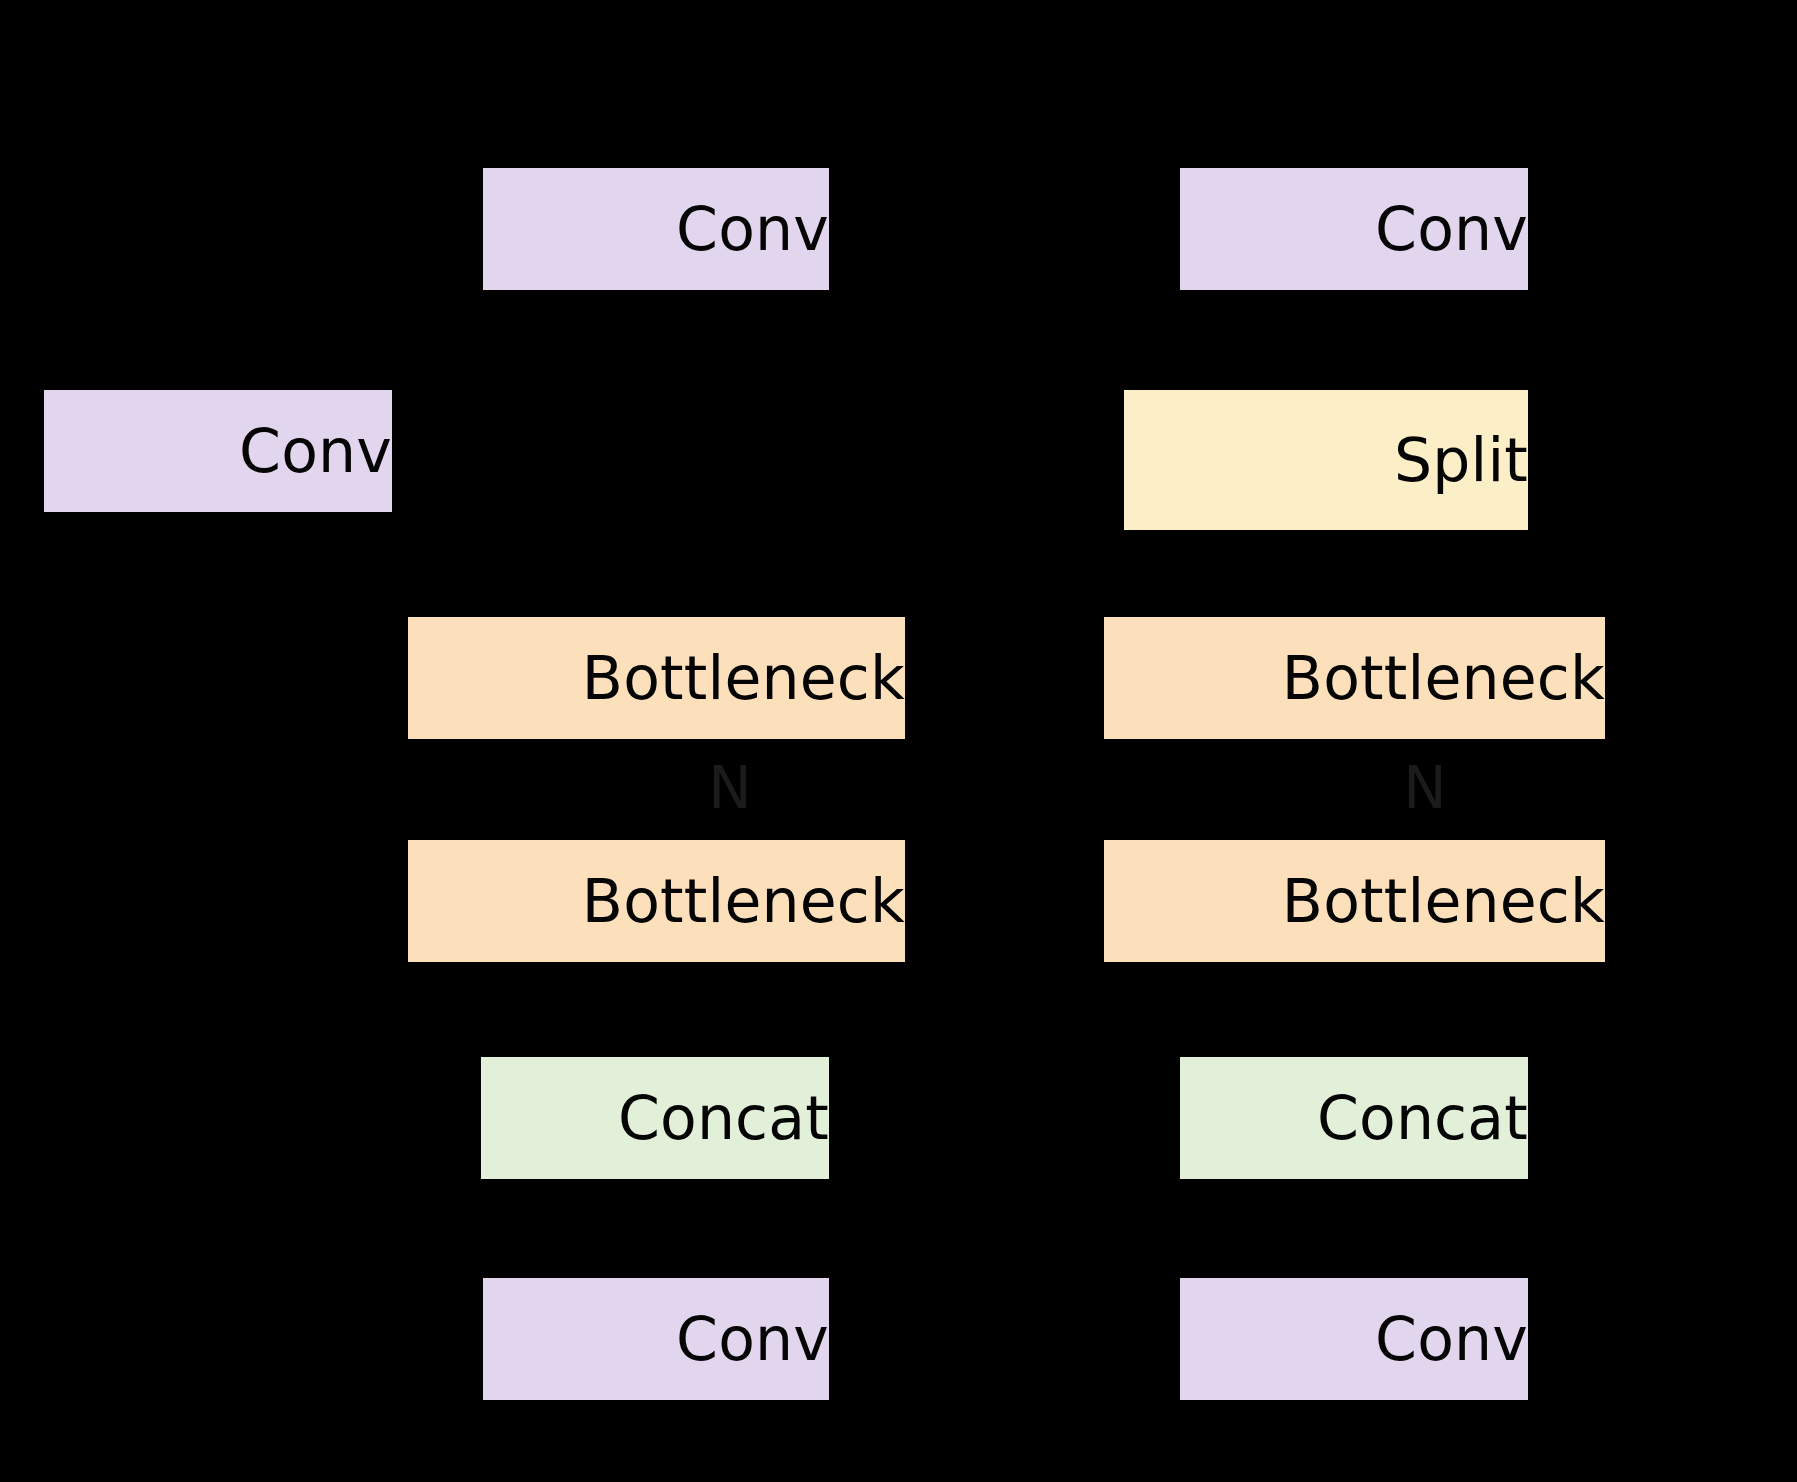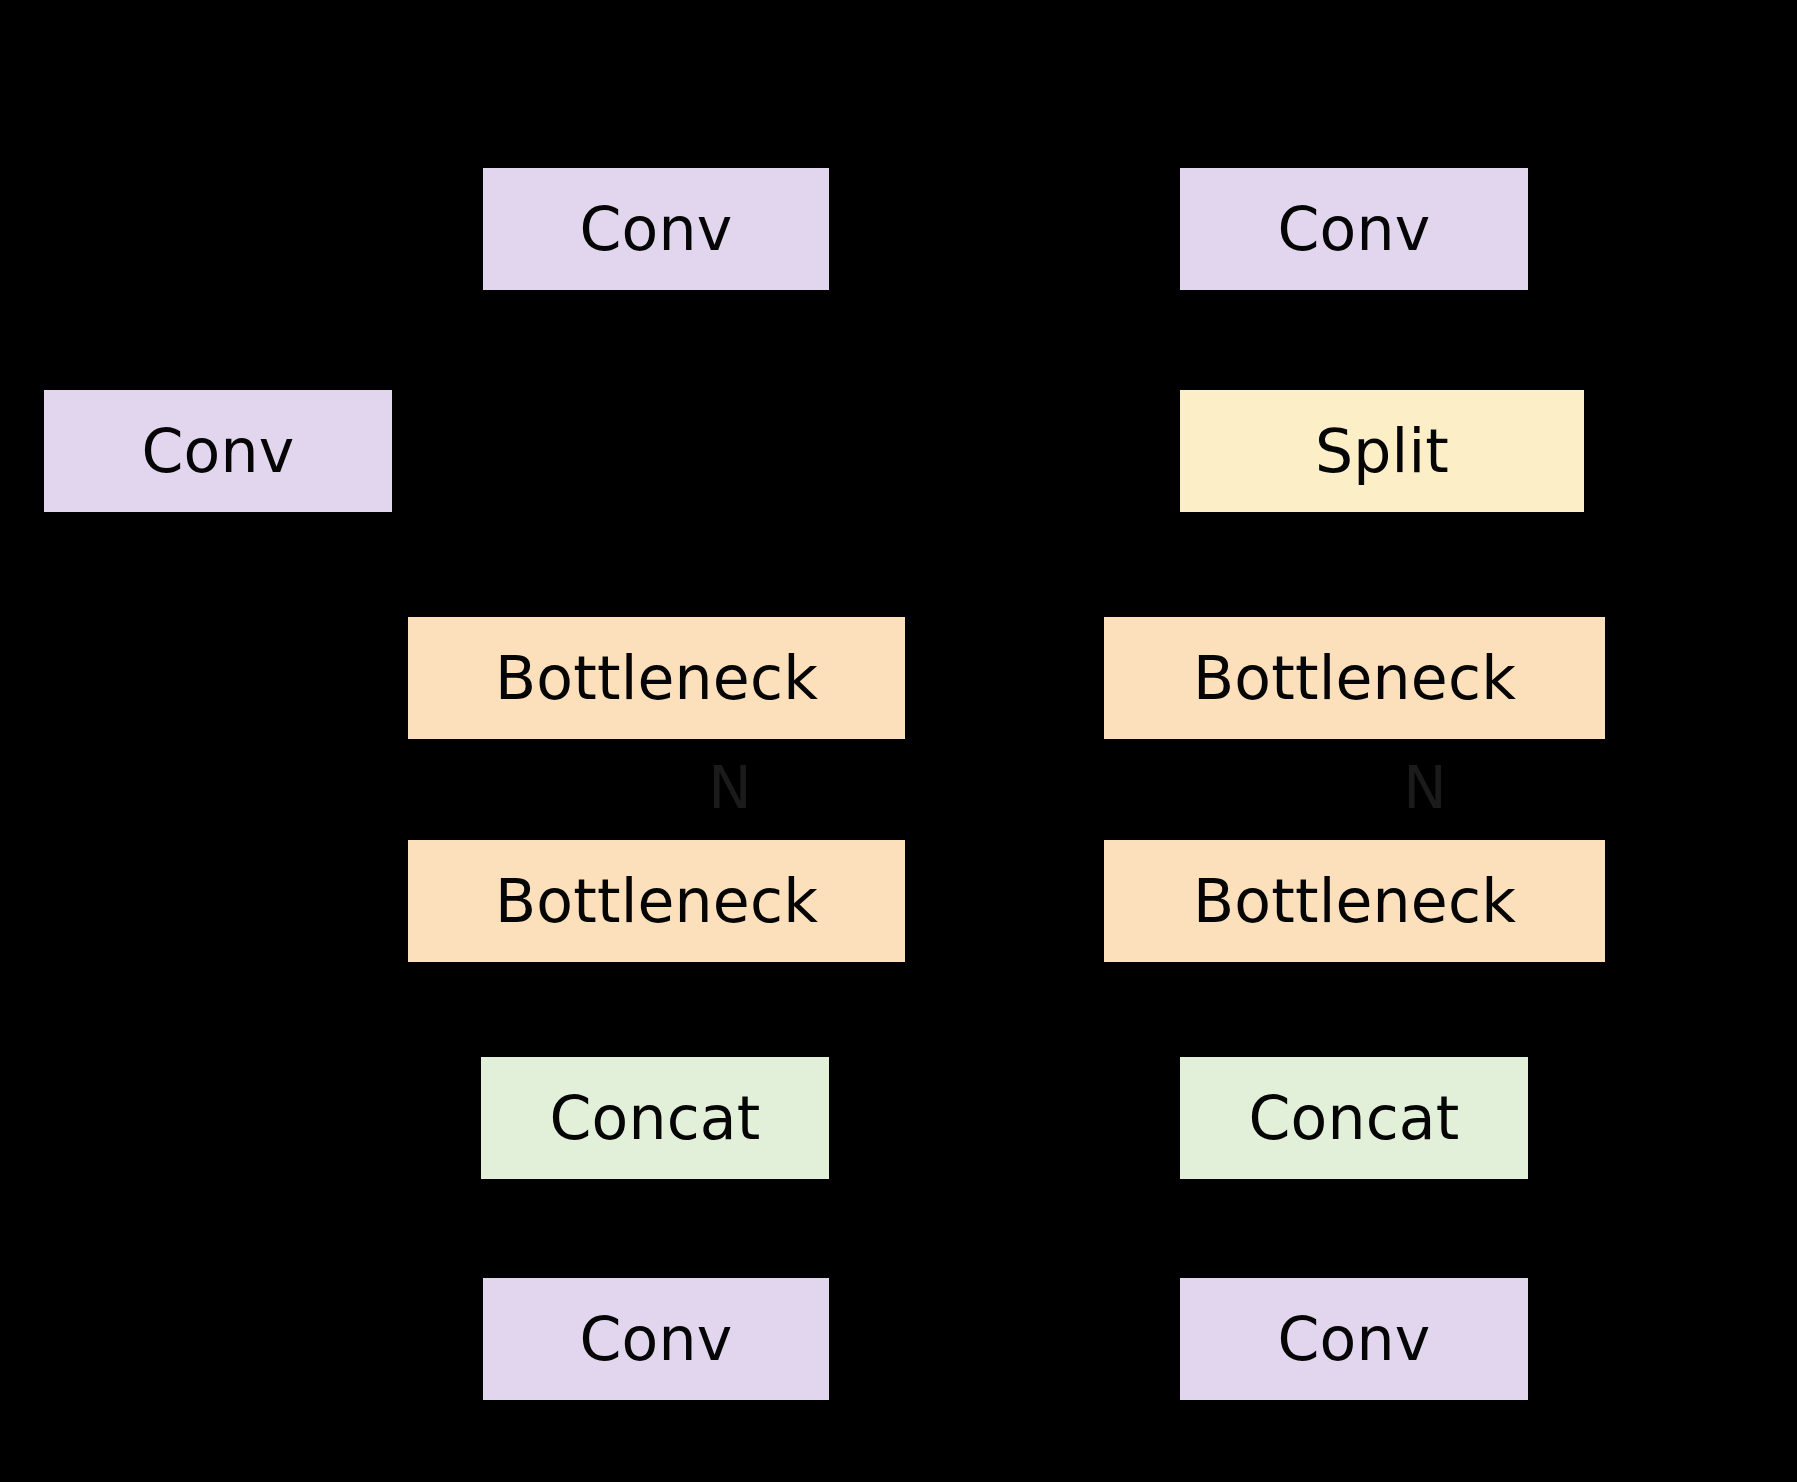--- a/index.html
+++ b/index.html
@@ -13,21 +13,21 @@
     width: 1797px;
     height: 1482px;
     background: #000000;
     overflow: hidden;
     font-family: "DejaVu Sans", "Liberation Sans", sans-serif;
   }
   .node {
     position: absolute;
     display: flex;
     align-items: center;
-    justify-content: center;
+    justify-content: flex-end;
     box-sizing: border-box;
     color: #050505;
     font-size: 60px;
     font-weight: 400;
     line-height: 1;
     letter-spacing: 0.2px;
     white-space: nowrap;
     user-select: none;
   }
   .repeat-label {
@@ -69,21 +69,21 @@
   </div>
 
   <div class="node" style="left: 483px; top: 1278px; width: 346px; height: 122px; background: rgb(226, 213, 238); color: rgb(5, 5, 5);">
     <span>Conv</span>
   </div>
 
   <div class="node" style="left: 1180px; top: 168px; width: 348px; height: 122px; background: rgb(226, 213, 238); color: rgb(5, 5, 5);">
     <span>Conv</span>
   </div>
 
-  <div class="node" style="left: 1180px; top: 390px; width: 404px; height: 122px; background: rgb(252, 239, 199); color: rgb(5, 5, 5);">
+  <div class="node" style="left: 1124px; top: 390px; width: 404px; height: 140px; background: rgb(252, 239, 199); color: rgb(5, 5, 5);">
     <span>Split</span>
   </div>
 
   <div class="node" style="left: 1104px; top: 617px; width: 501px; height: 122px; background: rgb(252, 224, 188); color: rgb(5, 5, 5);">
     <span>Bottleneck</span>
   </div>
 
   <div class="node" style="left: 1104px; top: 840px; width: 501px; height: 122px; background: rgb(252, 224, 188); color: rgb(5, 5, 5);">
     <span>Bottleneck</span>
   </div>

